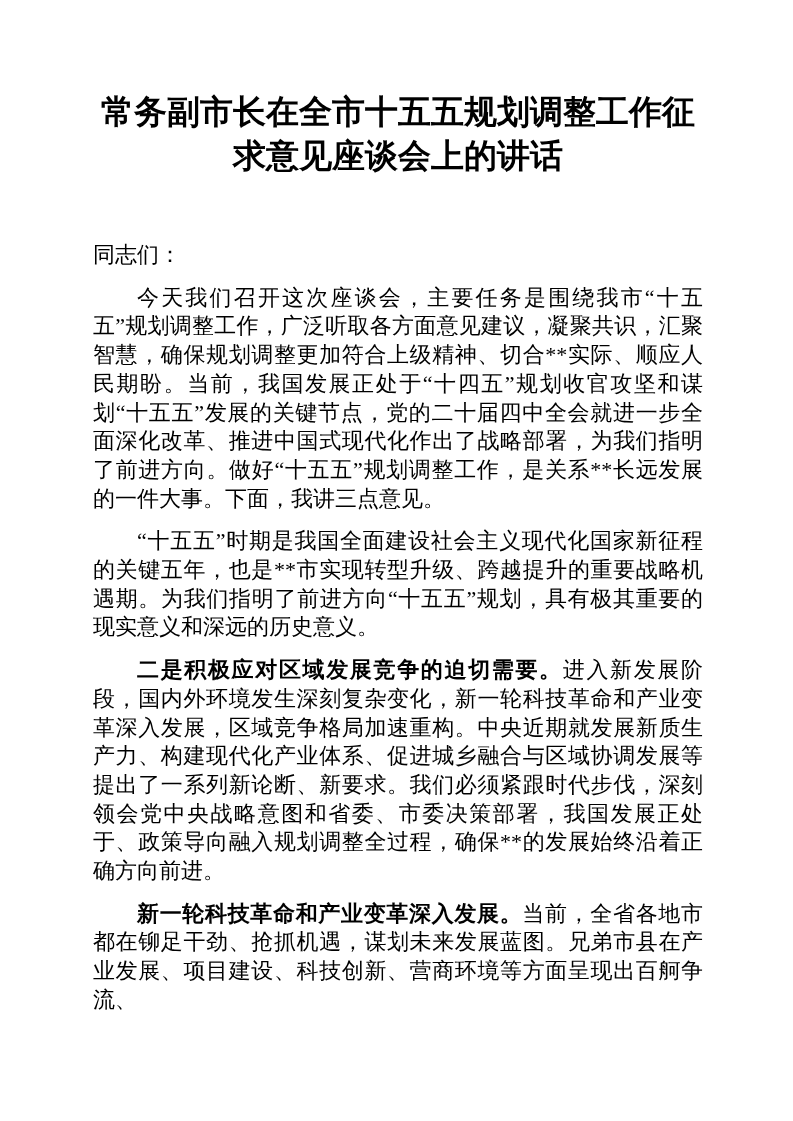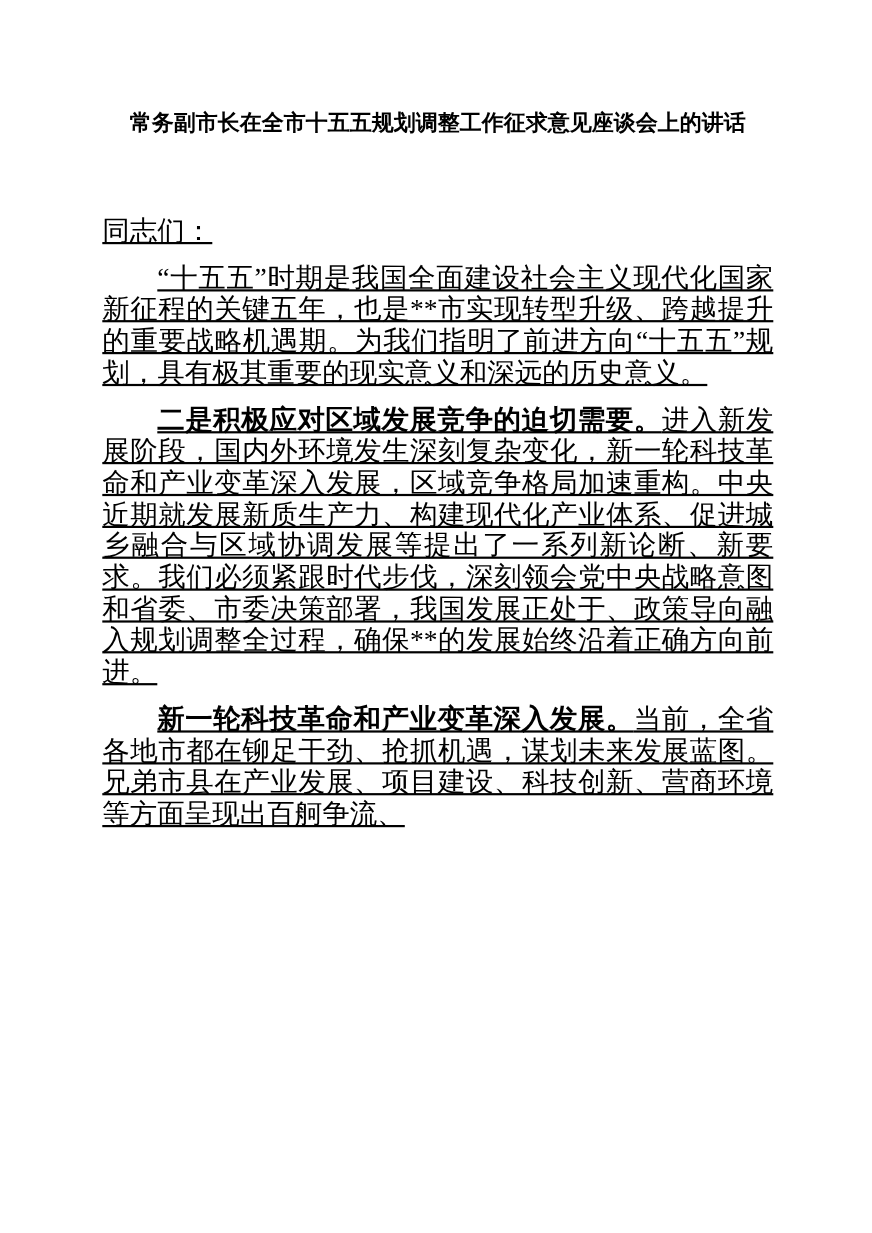--- a/index.html
+++ b/index.html
@@ -14,52 +14,52 @@
     background: #ffffff;
     box-sizing: border-box;
     padding: 90px 90px 0 93px;
     overflow: hidden;
     color: #000000;
     font-family: "Liberation Serif", "DejaVu Serif", serif;
   }
   .doc-title {
     width: 600px;
     margin: 0 auto 63px auto;
-    font-size: 20px;
+    font-size: 33px;
     line-height: 44px;
     font-weight: bold;
     text-align: center;
     color: #000000;
   }
   .para {
     margin: 0 0 14px 0;
-    font-size: 25px;
+    font-size: 22px;
     line-height: 28.7px;
     text-align: justify;
     text-indent: 2em;
     color: #000000;
-    text-decoration: underline;
   }
   .salutation {
     text-indent: 0;
   }
   .heading .lead,
   .lead {
     font-weight: bold;
   }
 </style>
 </head>
 <body>
 
 <div class="page">
 
   <h1 class="doc-title">常务副市长在全市十五五规划调整工作征求意见座谈会上的讲话</h1>
 
   <p class="para salutation">同志们：</p>
 
+  <p class="para"><span class="lead"></span><span>今天我们召开这次座谈会，主要任务是围绕我市“十五五”规划调整工作，广泛听取各方面意见建议，凝聚共识，汇聚智慧，确保规划调整更加符合上级精神、切合**实际、顺应人民期盼。当前，我国发展正处于“十四五”规划收官攻坚和谋划“十五五”发展的关键节点，党的二十届四中全会就进一步全面深化改革、推进中国式现代化作出了战略部署，为我们指明了前进方向。做好“十五五”规划调整工作，是关系**长远发展的一件大事。下面，我讲三点意见。</span></p>
 
 
   <p class="para"><span class="lead"></span><span>“十五五”时期是我国全面建设社会主义现代化国家新征程的关键五年，也是**市实现转型升级、跨越提升的重要战略机遇期。为我们指明了前进方向“十五五”规划，具有极其重要的现实意义和深远的历史意义。</span></p>
 
   <p class="para"><span class="lead">二是积极应对区域发展竞争的迫切需要。</span><span>进入新发展阶段，国内外环境发生深刻复杂变化，新一轮科技革命和产业变革深入发展，区域竞争格局加速重构。中央近期就发展新质生产力、构建现代化产业体系、促进城乡融合与区域协调发展等提出了一系列新论断、新要求。我们必须紧跟时代步伐，深刻领会党中央战略意图和省委、市委决策部署，我国发展正处于、政策导向融入规划调整全过程，确保**的发展始终沿着正确方向前进。</span></p>
 
   <p class="para"><span class="lead">新一轮科技革命和产业变革深入发展。</span><span>当前，全省各地市都在铆足干劲、抢抓机遇，谋划未来发展蓝图。兄弟市县在产业发展、项目建设、科技创新、营商环境等方面呈现出百舸争流、</span></p>
 
 </div>
 

